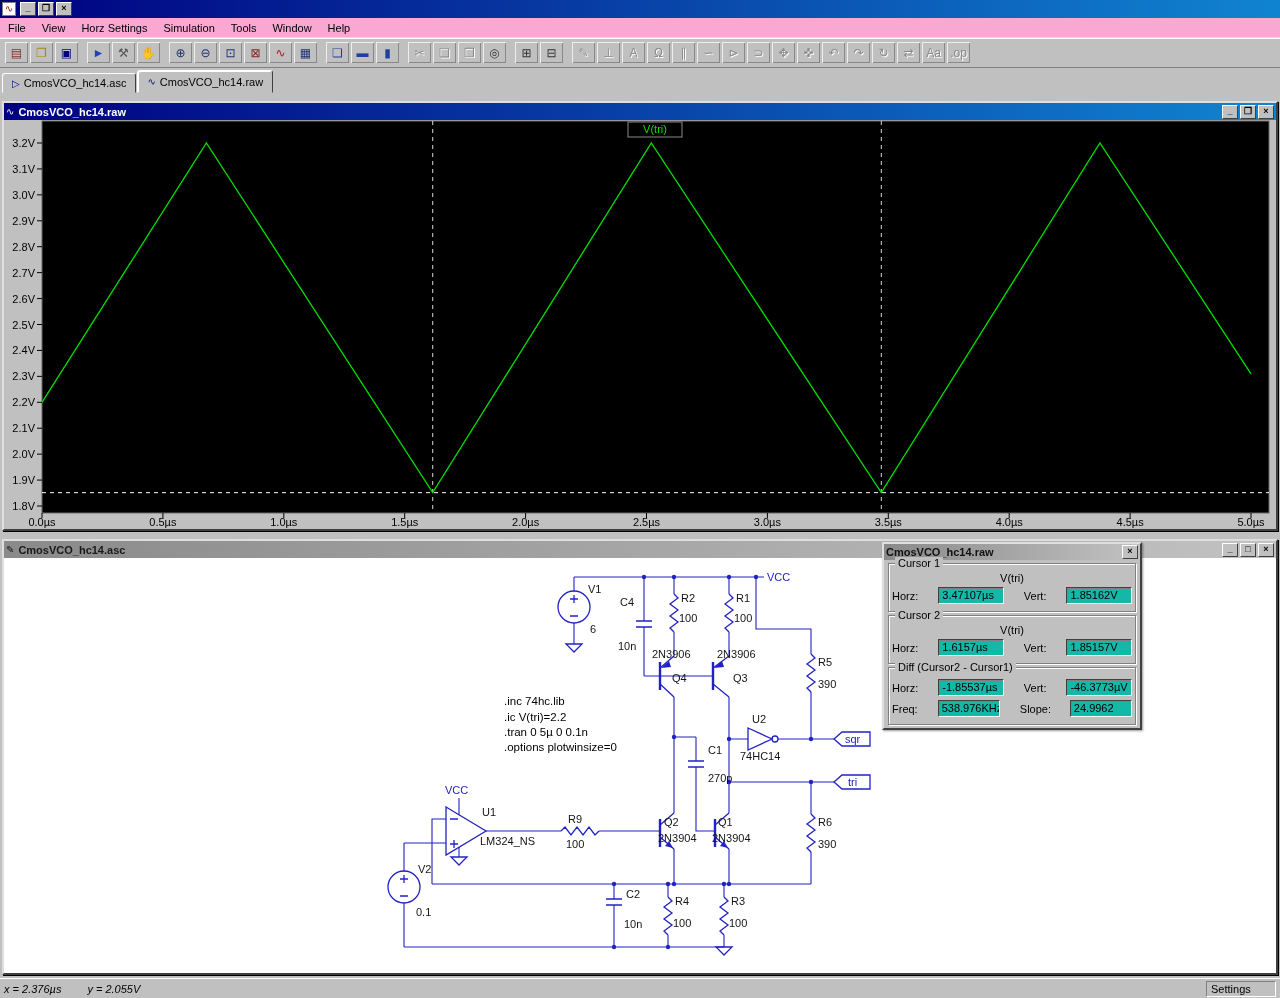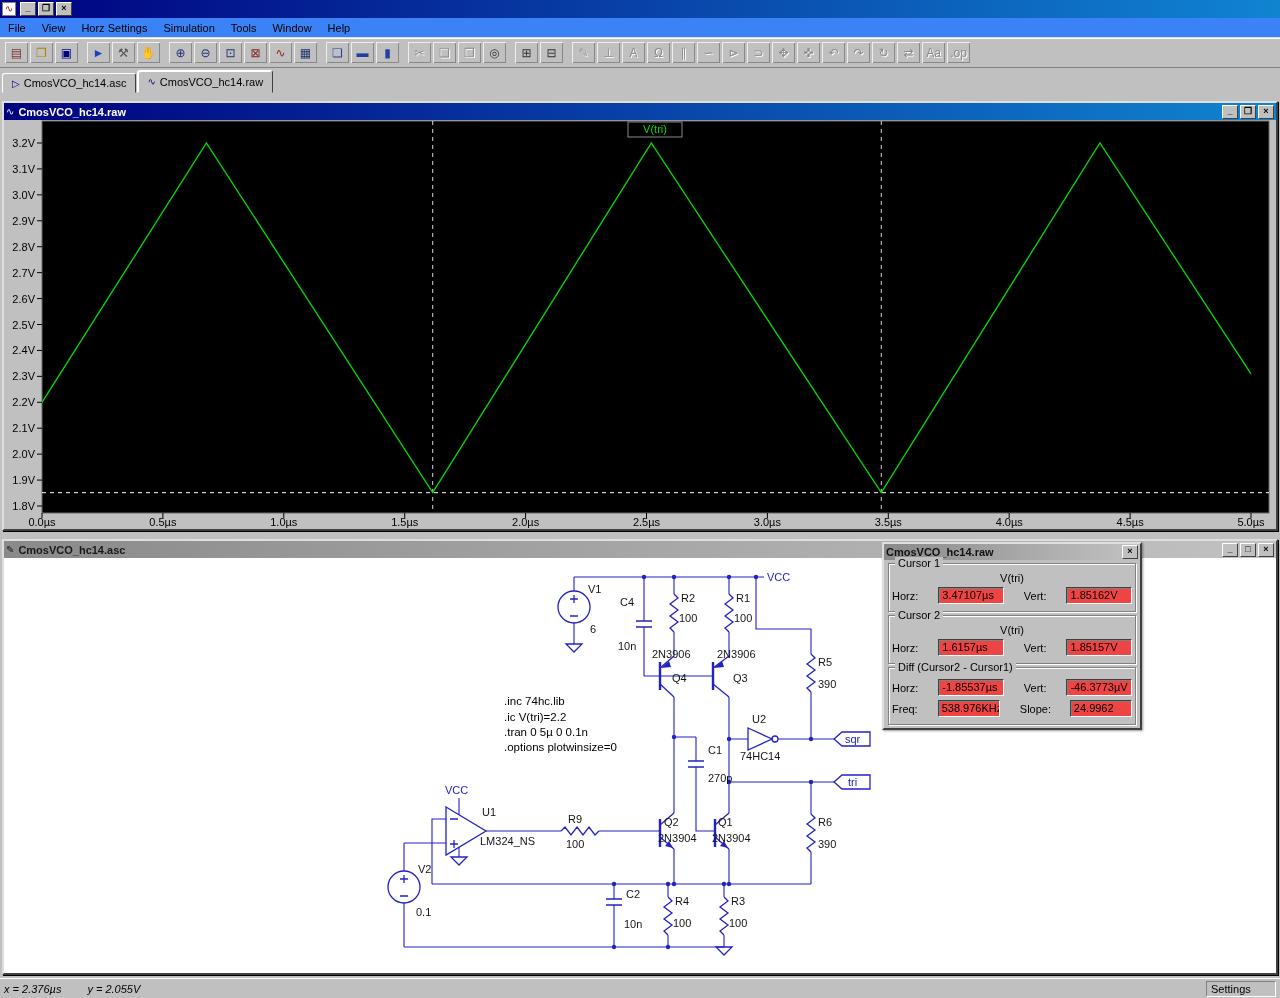--- a/index.html
+++ b/index.html
@@ -12,21 +12,21 @@
     background:linear-gradient(90deg,#000080,#1084d0); color:#fff; display:flex;
     align-items:center; padding:0 2px; gap:4px; }
   #main-titlebar .title-text { font-weight:bold; flex:1; white-space:nowrap; }
   .app-icon { width:14px; height:14px; background:#fff; color:#a00000; border:1px solid #808080;
     font-size:10px; line-height:12px; text-align:center; }
   .cap-btns { display:flex; gap:2px; }
   .cap-btn { width:16px; height:14px; background:#c0c0c0; color:#000;
     border:1px solid; border-color:#fff #404040 #404040 #fff; font-size:9px;
     line-height:11px; text-align:center; font-weight:bold; }
   #menubar { position:absolute; left:0; top:18px; width:1280px; height:20px;
-    display:flex; align-items:center; background:#3b82f6; border-bottom:1px solid #dfdfdf; }
+    display:flex; align-items:center; background:#f9a8d4; border-bottom:1px solid #dfdfdf; }
   .menu-item { padding:2px 8px; }
   #toolbar { position:absolute; left:0; top:38px; width:1280px; height:30px;
     display:flex; align-items:center; padding-left:4px; background:#c0c0c0;
     border-bottom:1px solid #808080; box-shadow:inset 0 1px 0 #fff; }
   .tb-btn { width:23px; height:21px; margin:0 1px; display:flex; align-items:center;
     justify-content:center; background:#c0c0c0;
     box-shadow:inset 1px 1px 0 #eee, inset -1px -1px 0 #888; font-size:12px; }
   .tb-btn span { line-height:1; }
   .tb-btn.disabled span { color:#8a8a8e; text-shadow:1px 1px 0 #fff; }
   .tb-sep { width:7px; height:21px; }
@@ -70,21 +70,21 @@
     box-shadow:1px 1px 2px rgba(0,0,0,.4); z-index:50; }
   #cursor-dialog .dlg-titlebar { height:16px; display:flex; align-items:center;
     background:linear-gradient(90deg,#8a8a8a,#c2c2c2); color:#111; padding:0 2px; }
   #cursor-dialog .dlg-titlebar .title-text { flex:1; font-weight:bold; }
   .groupbox { position:relative; margin:3px 4px 0 4px; border:1px solid #808080;
     box-shadow:inset 1px 1px 0 #fff, 1px 1px 0 #fff; padding:8px 3px 3px 3px; }
   .groupbox .legend { position:absolute; top:-7px; left:6px; background:#c0c0c0; padding:0 3px; }
   .trace-name { text-align:center; margin-bottom:3px; }
   .field-row { display:flex; align-items:center; gap:20px; margin-bottom:4px; }
   .field-label { width:30px; text-align:right; }
-  .field { width:88px; height:17px; background:#ef4444; border:1px solid;
+  .field { width:88px; height:17px; background:#14b8a6; border:1px solid;
     border-color:#404040 #fff #fff #404040; box-shadow:inset 1px 1px 0 #808080;
     padding:1px 3px; line-height:13px; white-space:nowrap; overflow:hidden; }
 
   
   #statusbar { position:absolute; left:0; top:978px; width:1280px; height:20px;
     background:#c0c0c0; border-top:1px solid #fff; display:flex; align-items:center;
     padding:0 4px; }
   #statusbar .readout { margin-right:26px;font-style:italic; }
   .status-panel { margin-left:auto; width:70px; height:16px; border:1px solid;
     border-color:#808080 #fff #fff #808080; padding:1px 4px; line-height:12px; }

